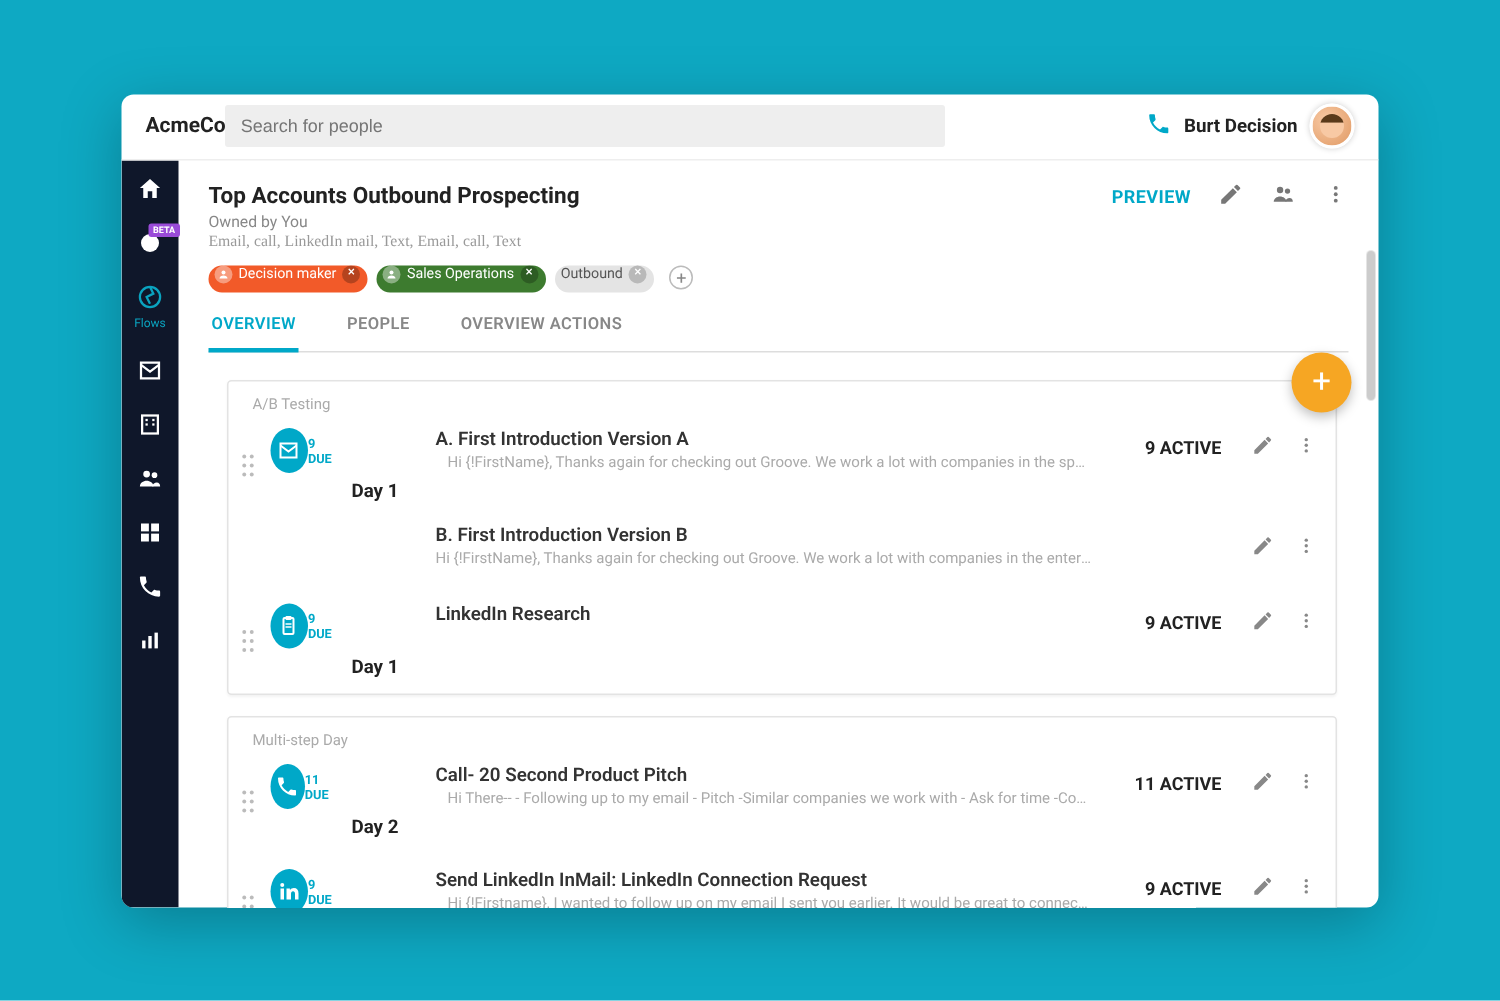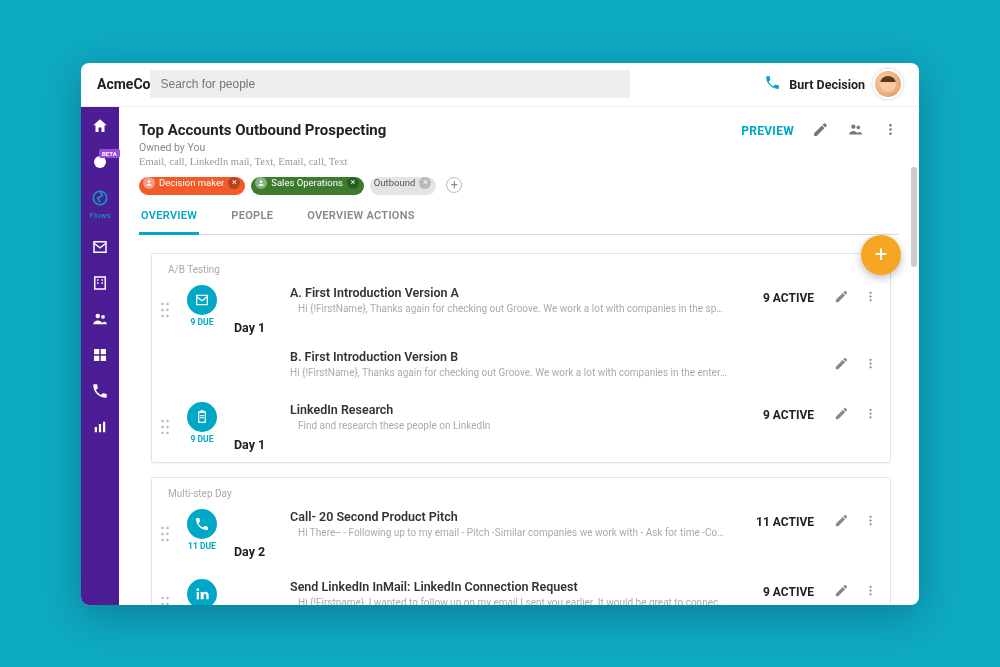--- a/index.html
+++ b/index.html
@@ -29,21 +29,21 @@
   }
   .tb-spacer { flex: 1; }
   .user { display: flex; align-items: center; gap: 8px; font-size: 12.5px; font-weight: 700; color: #222; }
   .phone-icon svg { width: 17px; height: 17px; }
   .avatar { width: 30px; height: 30px; border-radius: 50%; background: radial-gradient(circle at 35% 35%, #f8c9a4, #e09963); border: 2px solid #fff; box-shadow: 0 0 4px rgba(0,0,0,.2); position: relative; }
   .avatar::after { content:""; position:absolute; inset:5px; border-radius:50%; background: linear-gradient(#5a3a1a 35%, #f8c9a4 36%); }
 
   .body { flex: 1; display: flex; overflow: hidden; }
 
   .sidebar {
-    width: 38px; background: #4c1d95; display: flex; flex-direction: column;
+    width: 38px; background: #0f172a; display: flex; flex-direction: column;
     align-items: center; padding-top: 10px; gap: 18px;
   }
   .side-icon { width: 18px; height: 18px; color: #fff; display:flex; align-items:center; justify-content:center; position:relative; }
   .side-icon svg { width: 18px; height: 18px; }
   .side-qa-badge { position:absolute; top:-4px; left:8px; background:#9a4bd8; color:#fff; font-size:6px; font-weight:700; padding:1px 3px; border-radius:2px; }
   .side-item-active { color:#0aa3bf; }
   .side-label { color:#0aa3bf; font-size:8px; margin-top:-14px; }
 
   .main { flex: 1; display: flex; flex-direction: column; overflow: hidden; position:relative; }
 
@@ -81,21 +81,21 @@
   .content { flex:1; overflow-y:auto; padding:18px 28px 18px 32px; }
   .content::-webkit-scrollbar { width:10px; }
   .content::-webkit-scrollbar-thumb { background:#ccc; border-radius:5px; }
 
   .card { background:#fff; border:1px solid #e3e3e3; border-radius:3px; box-shadow:0 1px 2px rgba(0,0,0,.05); margin-bottom:14px; }
   .card-label { font-size:10px; color:#aaa; padding:10px 16px 0 16px; }
 
   .row { display:flex; align-items:flex-start; padding:10px 12px 10px 8px; gap:10px; }
   .drag { color:#bbb; display:flex; align-items:center; align-self:center; }
   .drag svg { width:10px; height:18px; }
-  .step-badge { display:flex; flex-direction:column; align-items:center; width:44px; }
+  .step-badge { display:flex; flex-direction:row; align-items:center; width:44px; }
   .step-circ { width:30px; height:30px; border-radius:50%; background:#00a8c8; display:flex; align-items:center; justify-content:center; }
   .step-circ svg { width:16px; height:16px; }
   .step-due { font-size:8.5px; color:#00a8c8; font-weight:700; margin-top:2px; }
   .day-label { font-size:12.5px; font-weight:700; color:#222; width:46px; padding-top:6px;margin-top:29px; }
   .row-body { flex:1; min-width:0; }
   .action-title { font-size:12.5px; font-weight:600; color:#333; }
   .action-sub { font-size:10px; color:#aaa; margin-top:3px; white-space:nowrap; overflow:hidden; text-overflow:ellipsis; padding-left:8px; }
   .active-count { font-size:12px; font-weight:700; color:#222; width:76px; text-align:right; padding-top:6px; }
   .row-actions { display:flex; align-items:center; gap:14px; color:#888; padding-top:4px; padding-left:10px; }
   .row-actions svg { width:15px; height:15px; }
@@ -338,21 +338,20 @@
                     <rect x="9" y="2" width="6" height="4" rx="1" fill="#fff"></rect>
                     <line x1="9" y1="10" x2="15" y2="10" stroke="#fff" stroke-width="1.5"></line>
                     <line x1="9" y1="13" x2="15" y2="13" stroke="#fff" stroke-width="1.5"></line>
                   </svg>
                 </div>
                 <div class="step-due">9 DUE</div>
               </div>
               <div class="day-label">Day 1</div>
               <div class="row-body">
                 <div class="action-title">LinkedIn Research</div>
-                <div class="action-sub">Find and research these people on LinkedIn</div>
               </div>
               <div class="active-count">9 ACTIVE</div>
               <div class="row-actions">
                 <span><svg viewBox="0 0 24 24" fill="currentColor">
                     <path d="M3 17.25V21h3.75l11-11-3.75-3.75-11 11zM20.7 7.05a1 1 0 0 0 0-1.4l-2.35-2.35a1 1 0 0 0-1.4 0L15 5.25l3.75 3.75 1.95-1.95z"></path>
                   </svg></span>
                 <span><svg viewBox="0 0 24 24" fill="currentColor">
                     <circle cx="12" cy="6" r="1.8"></circle>
                     <circle cx="12" cy="12" r="1.8"></circle>
                     <circle cx="12" cy="18" r="1.8"></circle>

